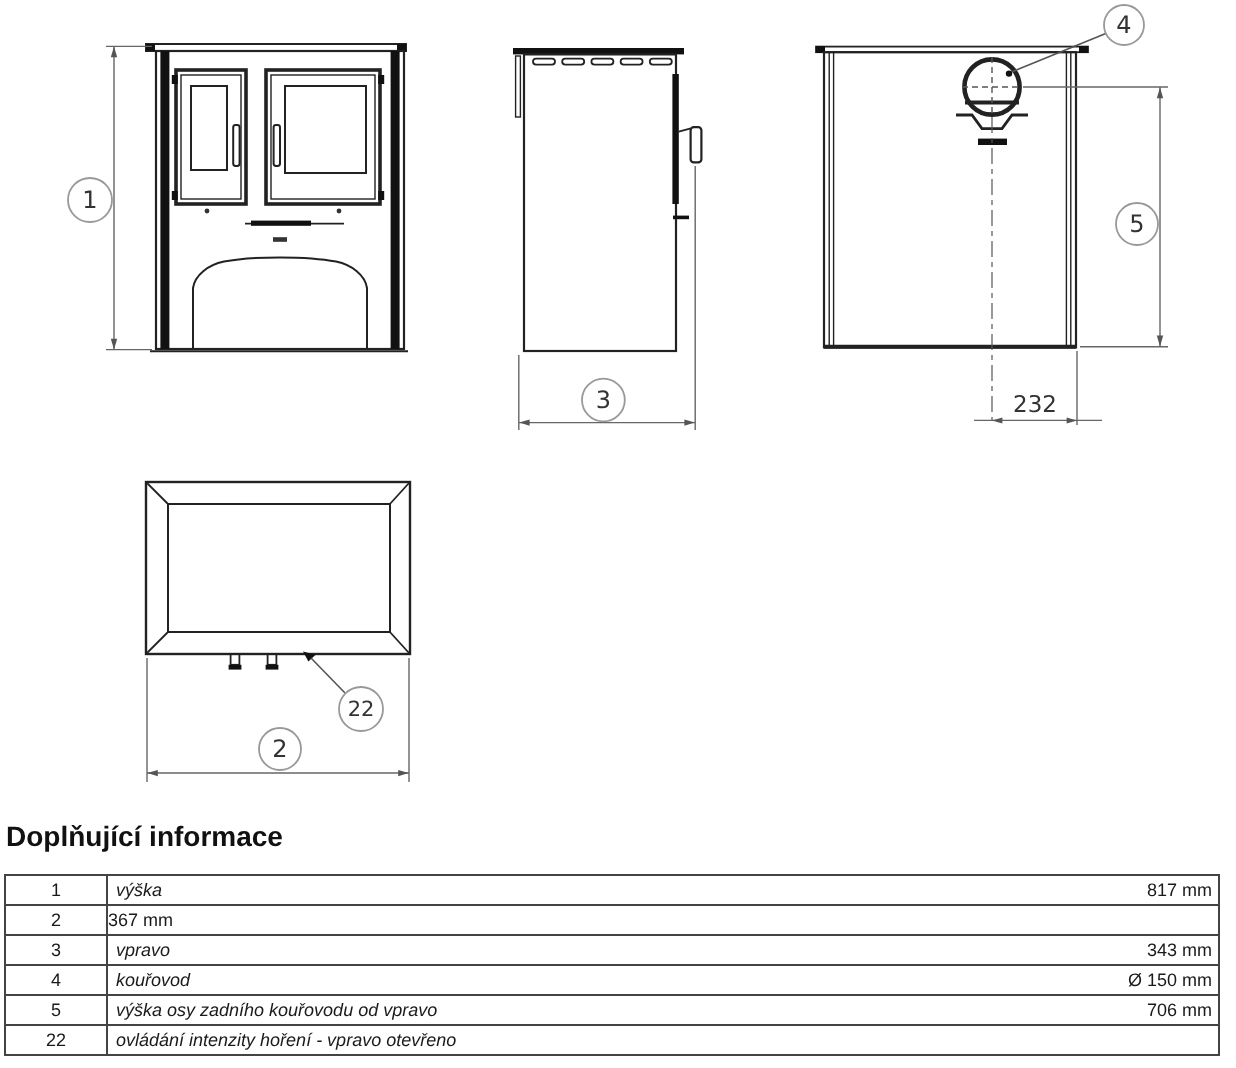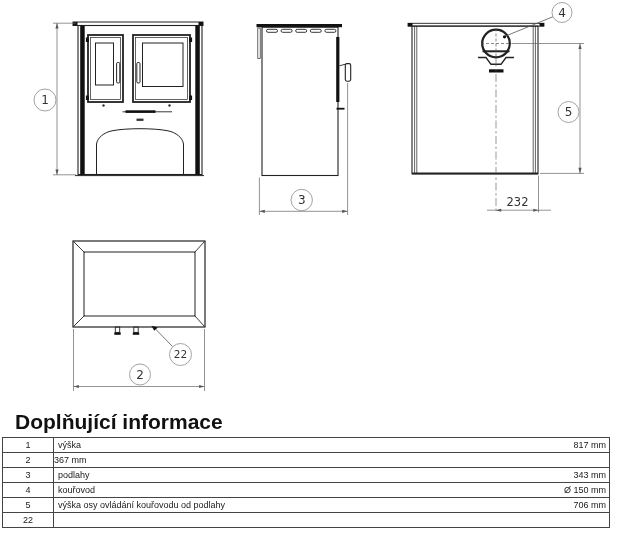--- a/index.html
+++ b/index.html
@@ -1,24 +1,24 @@
 <!DOCTYPE html>
 <html><head>
 <meta charset="utf-8">
 <style>
   html,body{margin:0;padding:0;background:#fff;}
   #canvas{position:relative;width:618px;height:534px;background:#fff;overflow:hidden;
           font-family:"Liberation Sans","DejaVu Sans",sans-serif;color:#1a1a1a;}
   #drawing{position:absolute;left:0;top:0;}
-  #info-title{position:absolute;left:15px;top:410px;font-size:21px;font-weight:bold;color:#111;}
+  #info-title{position:absolute;left:3px;top:410px;font-size:14px;font-weight:bold;color:#111;}
   #info-table{position:absolute;left:2px;top:437px;width:608px;font-size:9px;color:#1a1a1a;}
   .trow{display:flex;border-left:1px solid #444;border-right:1px solid #444;border-bottom:1px solid #444;height:14px;line-height:14px;}
   .trow:first-child{border-top:1px solid #444;}
   .tnum{width:50px;border-right:1px solid #444;text-align:center;flex:0 0 auto;}
-  .tlabel{flex:1 1 auto;padding-left:4px;white-space:nowrap;overflow:hidden;}
+  .tlabel{flex:1 1 auto;padding-left:4px;white-space:nowrap;overflow:hidden;font-style:italic;}
   .tvalue{flex:0 0 auto;padding-right:3px;white-space:nowrap;}
   svg text{font-family:"DejaVu Sans","Liberation Sans",sans-serif;fill:#333;}
   .callout-text{font-size:12px;}
   .callout-text-sm{font-size:10.5px;}
   .dim-text{font-size:11.5px;}
 </style>
 </head>
 <body>
 
 <div id="canvas">
@@ -201,32 +201,33 @@
       <div class="tnum">1</div>
       <div class="tlabel">výška</div>
       <div class="tvalue">817 mm</div>
     </div>
     <div class="trow">
       <div class="tnum">2</div>
       <div class="tvalue">367 mm</div>
     </div>
     <div class="trow">
       <div class="tnum">3</div>
-      <div class="tlabel">podlahy</div>
+      <div class="tlabel">vpravo</div>
       <div class="tvalue">343 mm</div>
     </div>
     <div class="trow">
       <div class="tnum">4</div>
       <div class="tlabel">kouřovod</div>
       <div class="tvalue">Ø 150 mm</div>
     </div>
     <div class="trow">
       <div class="tnum">5</div>
-      <div class="tlabel">výška osy ovládání kouřovodu od podlahy</div>
+      <div class="tlabel">výška osy zadního kouřovodu od vpravo</div>
       <div class="tvalue">706 mm</div>
     </div>
     <div class="trow">
       <div class="tnum">22</div>
+      <div class="tlabel">ovládání intenzity hoření - vpravo otevřeno</div>
       <div class="tvalue"></div>
     </div>
   </div>
 
 </div>
 
 </body></html>

